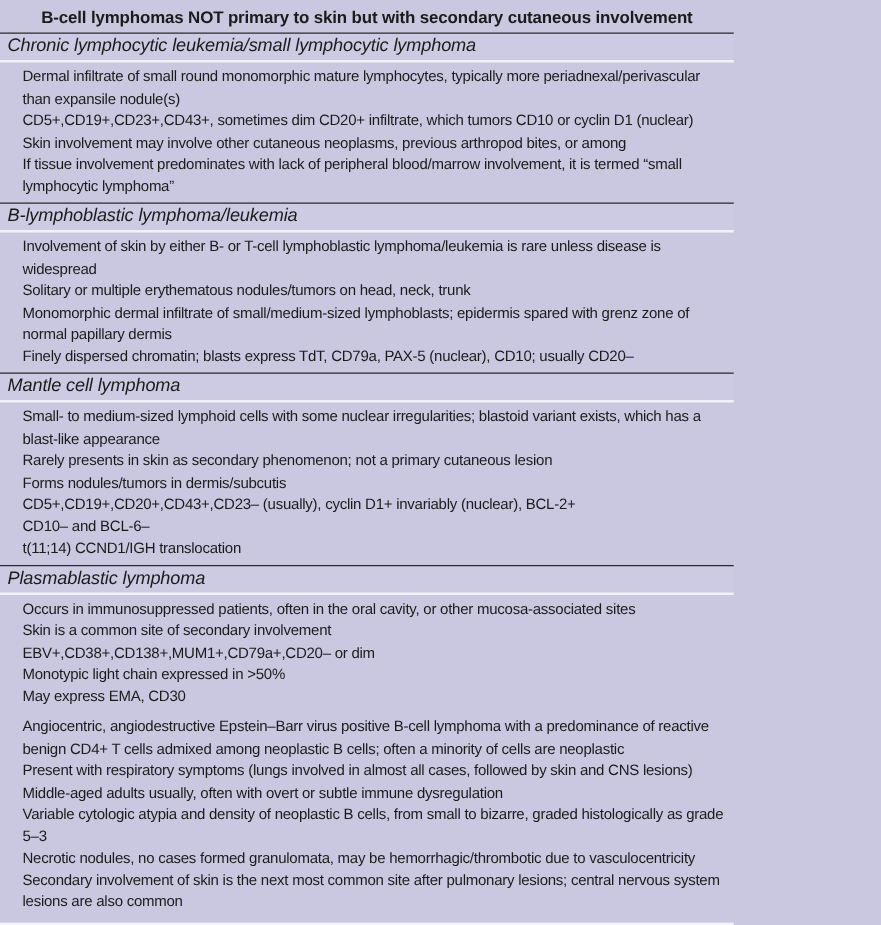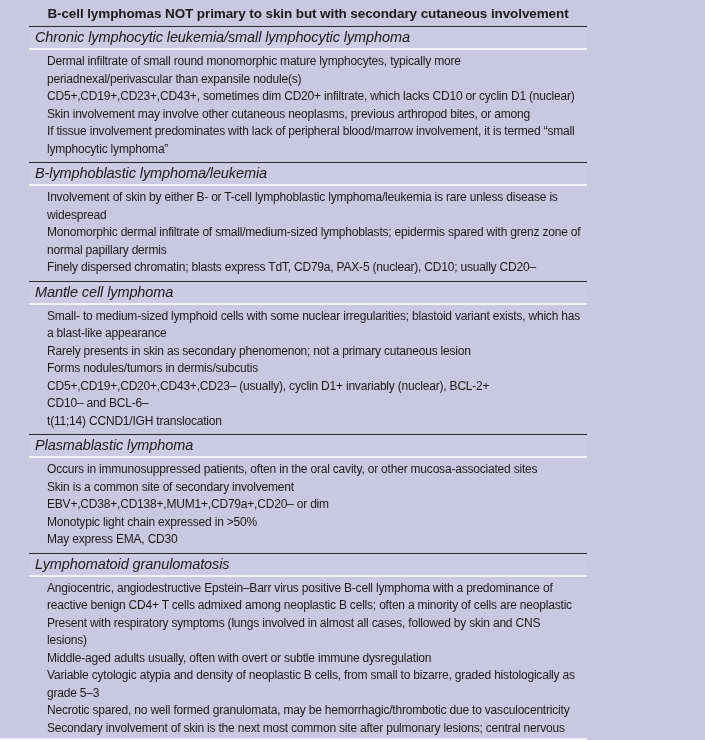--- a/index.html
+++ b/index.html
@@ -14,21 +14,20 @@
     width:705px;height:740px;overflow:hidden;
     background:var(--bg);
     color:var(--text);
     font-family:"Liberation Sans","DejaVu Sans",sans-serif;
     -webkit-font-smoothing:antialiased;
   }
   .table-wrap{
     width:587px;height:740px;
     box-sizing:border-box;
     border-bottom:2px solid var(--light-rule);
-    padding-left:29px;
   }
   .table-title{
     font-weight:bold;
     font-size:13.5px;
     line-height:17px;
     text-align:center;
     padding:5px 8px 4px 8px;
     letter-spacing:-0.1px;
   }
   .section-header{
@@ -53,30 +52,31 @@
 </head>
 <body>
 
 <div class="table-wrap">
   <div class="table-title">B-cell lymphomas NOT primary to skin but with secondary cutaneous involvement</div>
   <div id="sections">
   <section>
     <div class="section-header">Chronic lymphocytic leukemia/small lymphocytic lymphoma</div>
     <div class="section-body">
           <div class="table-row">Dermal infiltrate of small round monomorphic mature lymphocytes, typically more periadnexal/perivascular than expansile nodule(s)</div>
-          <div class="table-row">CD5+,CD19+,CD23+,CD43+, sometimes dim CD20+ infiltrate, which lacks CD10 or cyclin D1 (nuclear)</div>
+          <div class="table-row">CD5+,CD19+,CD23+,CD43+, sometimes dim CD20+ infiltrate, which tumors CD10 or cyclin D1 (nuclear)</div>
           <div class="table-row">Skin involvement may involve other cutaneous neoplasms, previous arthropod bites, or among</div>
           <div class="table-row">If tissue involvement predominates with lack of peripheral blood/marrow involvement, it is termed “small lymphocytic lymphoma”</div>
         </div>
   </section>
 
   <section>
     <div class="section-header">B-lymphoblastic lymphoma/leukemia</div>
     <div class="section-body">
           <div class="table-row">Involvement of skin by either B- or T-cell lymphoblastic lymphoma/leukemia is rare unless disease is widespread</div>
+          <div class="table-row">Solitary or multiple erythematous nodules/tumors on head, neck, trunk</div>
           <div class="table-row">Monomorphic dermal infiltrate of small/medium-sized lymphoblasts; epidermis spared with grenz zone of normal papillary dermis</div>
           <div class="table-row">Finely dispersed chromatin; blasts express TdT, CD79a, PAX-5 (nuclear), CD10; usually CD20–</div>
         </div>
   </section>
 
   <section>
     <div class="section-header">Mantle cell lymphoma</div>
     <div class="section-body">
           <div class="table-row">Small- to medium-sized lymphoid cells with some nuclear irregularities; blastoid variant exists, which has a blast-like appearance</div>
           <div class="table-row">Rarely presents in skin as secondary phenomenon; not a primary cutaneous lesion</div>
@@ -92,24 +92,23 @@
     <div class="section-body">
           <div class="table-row">Occurs in immunosuppressed patients, often in the oral cavity, or other mucosa-associated sites</div>
           <div class="table-row">Skin is a common site of secondary involvement</div>
           <div class="table-row">EBV+,CD38+,CD138+,MUM1+,CD79a+,CD20– or dim</div>
           <div class="table-row">Monotypic light chain expressed in &gt;50%</div>
           <div class="table-row">May express EMA, CD30</div>
         </div>
   </section>
 
   <section>
-    <div class="section-header">Lymphomatoid granulomatosis</div>
     <div class="section-body">
           <div class="table-row">Angiocentric, angiodestructive Epstein–Barr virus positive B-cell lymphoma with a predominance of reactive benign CD4+ T cells admixed among neoplastic B cells; often a minority of cells are neoplastic</div>
           <div class="table-row">Present with respiratory symptoms (lungs involved in almost all cases, followed by skin and CNS lesions)</div>
           <div class="table-row">Middle-aged adults usually, often with overt or subtle immune dysregulation</div>
           <div class="table-row">Variable cytologic atypia and density of neoplastic B cells, from small to bizarre, graded histologically as grade 5–3</div>
-          <div class="table-row">Necrotic spared, no well formed granulomata, may be hemorrhagic/thrombotic due to vasculocentricity</div>
+          <div class="table-row">Necrotic nodules, no cases formed granulomata, may be hemorrhagic/thrombotic due to vasculocentricity</div>
           <div class="table-row">Secondary involvement of skin is the next most common site after pulmonary lesions; central nervous system lesions are also common</div>
         </div>
   </section>
 </div>
 </div>
 
 </body></html>

